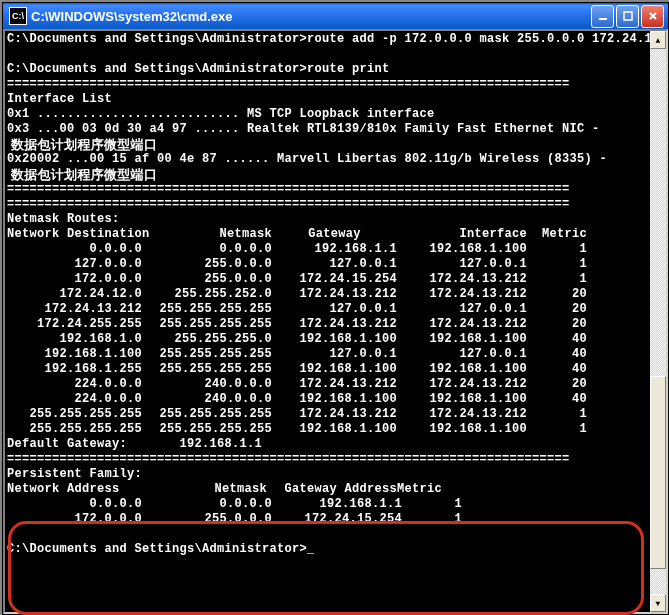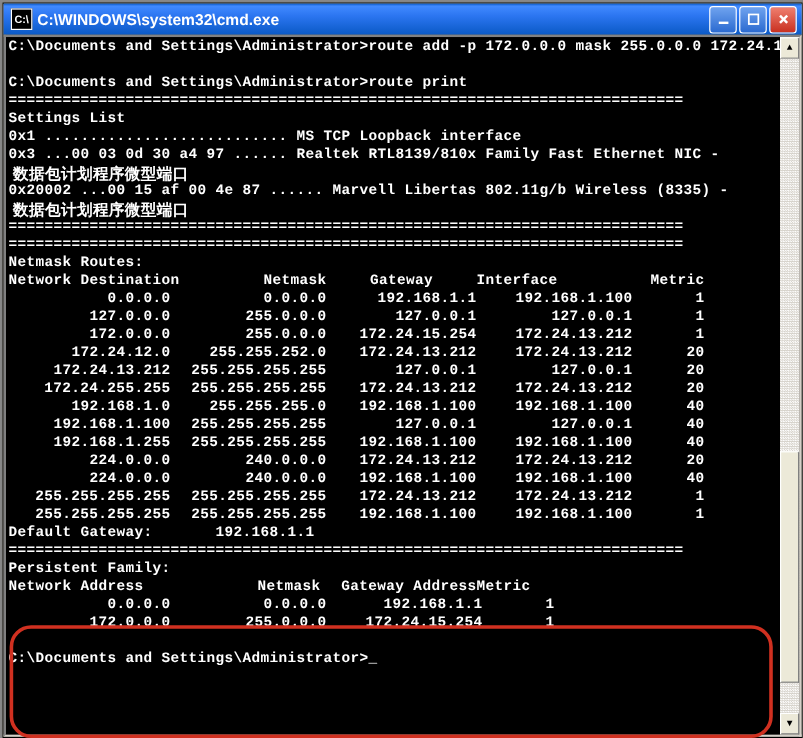--- a/index.html
+++ b/index.html
@@ -26,21 +26,21 @@
   .c4{width:130px;text-align:right;}
   .c5{width:60px;text-align:right;}
   .pr1{width:135px;text-align:right;}
   .pr2{width:130px;text-align:right;}
   .pr3{width:130px;text-align:right;}
   .pr4{width:60px;text-align:right;}
   .hdr{display:flex;}
   .hdr .h1{width:155px;}
   .hdr .h2{width:110px;text-align:right;}
   .hdr .h3{width:125px;text-align:center;}
-  .hdr .h4{width:130px;}
+  .hdr .h4{width:130px;text-align:right;}
   .hdr .h5{width:60px;text-align:right;}
 </style>
 </head>
 <body>
 
 <div class="window">
   <div class="titlebar">
     <div class="sysicon">
         <span>C:\</span>
       </div>
@@ -63,21 +63,21 @@
           </svg>
         </div>
     </div>
   </div>
 
   <div class="console-wrap">
     <div class="console"><span>C:\Documents and Settings\Administrator&gt;</span><span>route add -p 172.0.0.0 mask 255.0.0.0 172.24.15.254</span>
 
 <span>C:\Documents and Settings\Administrator&gt;</span><span>route print</span>
 <span>===========================================================================</span>
-<span>Settings List</span>
+<span>Interface List</span>
 <div id="ifaces"><div>0x1 ........................... MS TCP Loopback interface</div><div>0x3 ...00 03 0d 30 a4 97 ...... Realtek RTL8139/810x Family Fast Ethernet NIC -</div><div style="font-family: SimSun, &quot;Microsoft YaHei&quot;, sans-serif; font-size: 13px;"> 数据包计划程序微型端口</div><div>0x20002 ...00 15 af 00 4e 87 ...... Marvell Libertas 802.11g/b Wireless (8335) -</div><div style="font-family: SimSun, &quot;Microsoft YaHei&quot;, sans-serif; font-size: 13px;"> 数据包计划程序微型端口</div></div><span>===========================================================================</span>
 <span>===========================================================================</span>
 <span>Netmask Routes:</span>
 <div class="hdr"><span class="h1">Network Destination</span><span class="h2">Netmask</span><span class="h3">Gateway</span><span class="h4">Interface</span><span class="h5">Metric</span></div><div id="routes" class="routeTable"><div class="row"><span class="c1">0.0.0.0</span><span class="c2">0.0.0.0</span><span class="c3">192.168.1.1</span><span class="c4">192.168.1.100</span><span class="c5">1</span></div><div class="row"><span class="c1">127.0.0.0</span><span class="c2">255.0.0.0</span><span class="c3">127.0.0.1</span><span class="c4">127.0.0.1</span><span class="c5">1</span></div><div class="row"><span class="c1">172.0.0.0</span><span class="c2">255.0.0.0</span><span class="c3">172.24.15.254</span><span class="c4">172.24.13.212</span><span class="c5">1</span></div><div class="row"><span class="c1">172.24.12.0</span><span class="c2">255.255.252.0</span><span class="c3">172.24.13.212</span><span class="c4">172.24.13.212</span><span class="c5">20</span></div><div class="row"><span class="c1">172.24.13.212</span><span class="c2">255.255.255.255</span><span class="c3">127.0.0.1</span><span class="c4">127.0.0.1</span><span class="c5">20</span></div><div class="row"><span class="c1">172.24.255.255</span><span class="c2">255.255.255.255</span><span class="c3">172.24.13.212</span><span class="c4">172.24.13.212</span><span class="c5">20</span></div><div class="row"><span class="c1">192.168.1.0</span><span class="c2">255.255.255.0</span><span class="c3">192.168.1.100</span><span class="c4">192.168.1.100</span><span class="c5">40</span></div><div class="row"><span class="c1">192.168.1.100</span><span class="c2">255.255.255.255</span><span class="c3">127.0.0.1</span><span class="c4">127.0.0.1</span><span class="c5">40</span></div><div class="row"><span class="c1">192.168.1.255</span><span class="c2">255.255.255.255</span><span class="c3">192.168.1.100</span><span class="c4">192.168.1.100</span><span class="c5">40</span></div><div class="row"><span class="c1">224.0.0.0</span><span class="c2">240.0.0.0</span><span class="c3">172.24.13.212</span><span class="c4">172.24.13.212</span><span class="c5">20</span></div><div class="row"><span class="c1">224.0.0.0</span><span class="c2">240.0.0.0</span><span class="c3">192.168.1.100</span><span class="c4">192.168.1.100</span><span class="c5">40</span></div><div class="row"><span class="c1">255.255.255.255</span><span class="c2">255.255.255.255</span><span class="c3">172.24.13.212</span><span class="c4">172.24.13.212</span><span class="c5">1</span></div><div class="row"><span class="c1">255.255.255.255</span><span class="c2">255.255.255.255</span><span class="c3">192.168.1.100</span><span class="c4">192.168.1.100</span><span class="c5">1</span></div></div><span>Default Gateway:</span>       <span>192.168.1.1</span>
 <span>===========================================================================</span>
 <span>Persistent Family:</span>
 <div class="hdr">  <span style="width:130px">Network Address</span><span style="width:130px;text-align:right">Netmask</span><span style="width:130px;text-align:right">Gateway Address</span>  <span>Metric</span></div><div id="proutes" class="routeTable"><div class="row"><span class="pr1">0.0.0.0</span><span class="pr2">0.0.0.0</span><span class="pr3">192.168.1.1</span><span class="pr4">1</span></div><div class="row"><span class="pr1">172.0.0.0</span><span class="pr2">255.0.0.0</span><span class="pr3">172.24.15.254</span><span class="pr4">1</span></div></div>
 <span>C:\Documents and Settings\Administrator&gt;</span><span>_</span></div>
 
     <div class="scrollbar">

